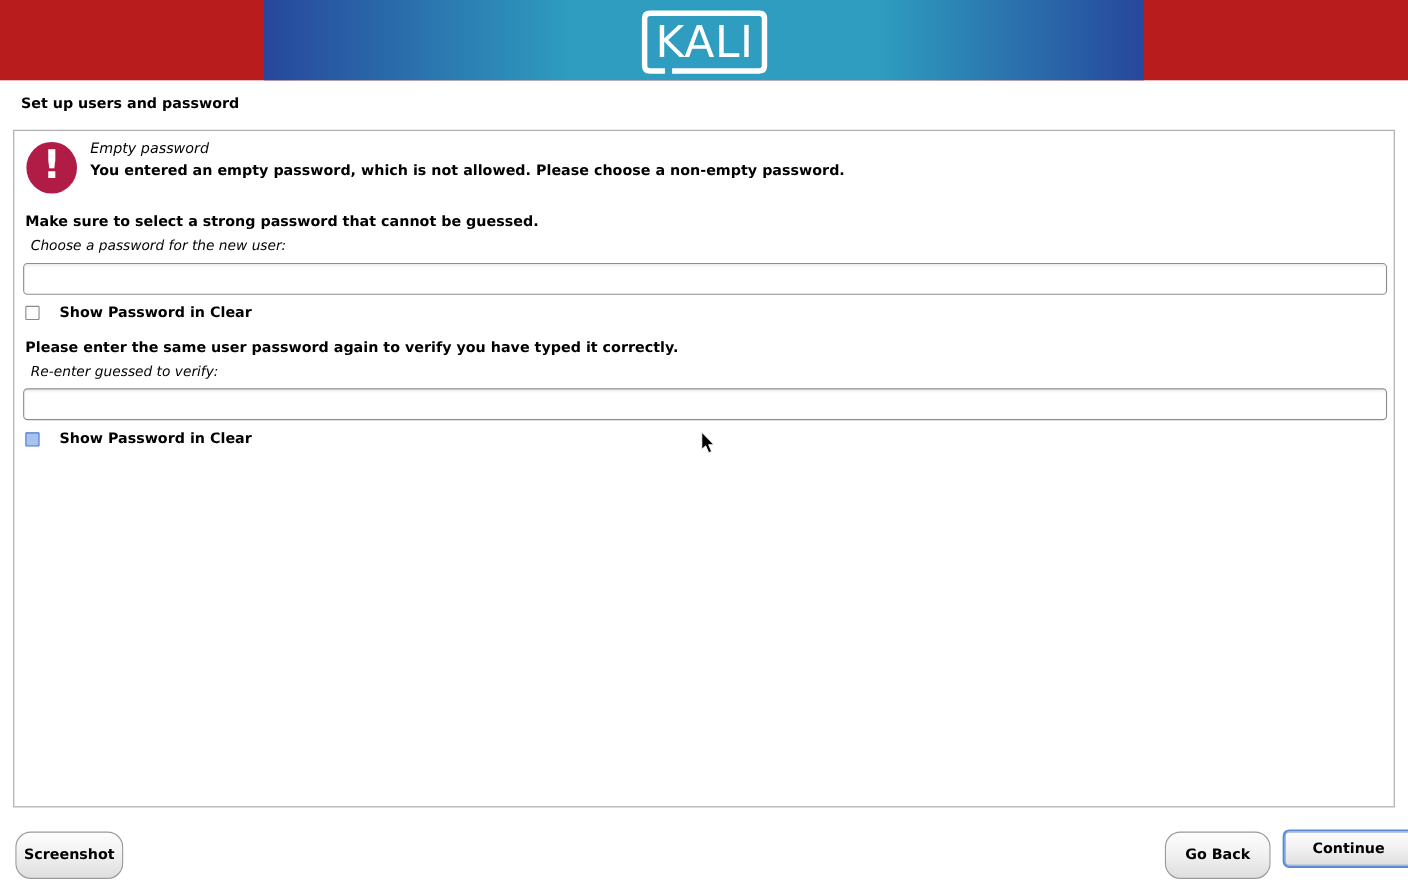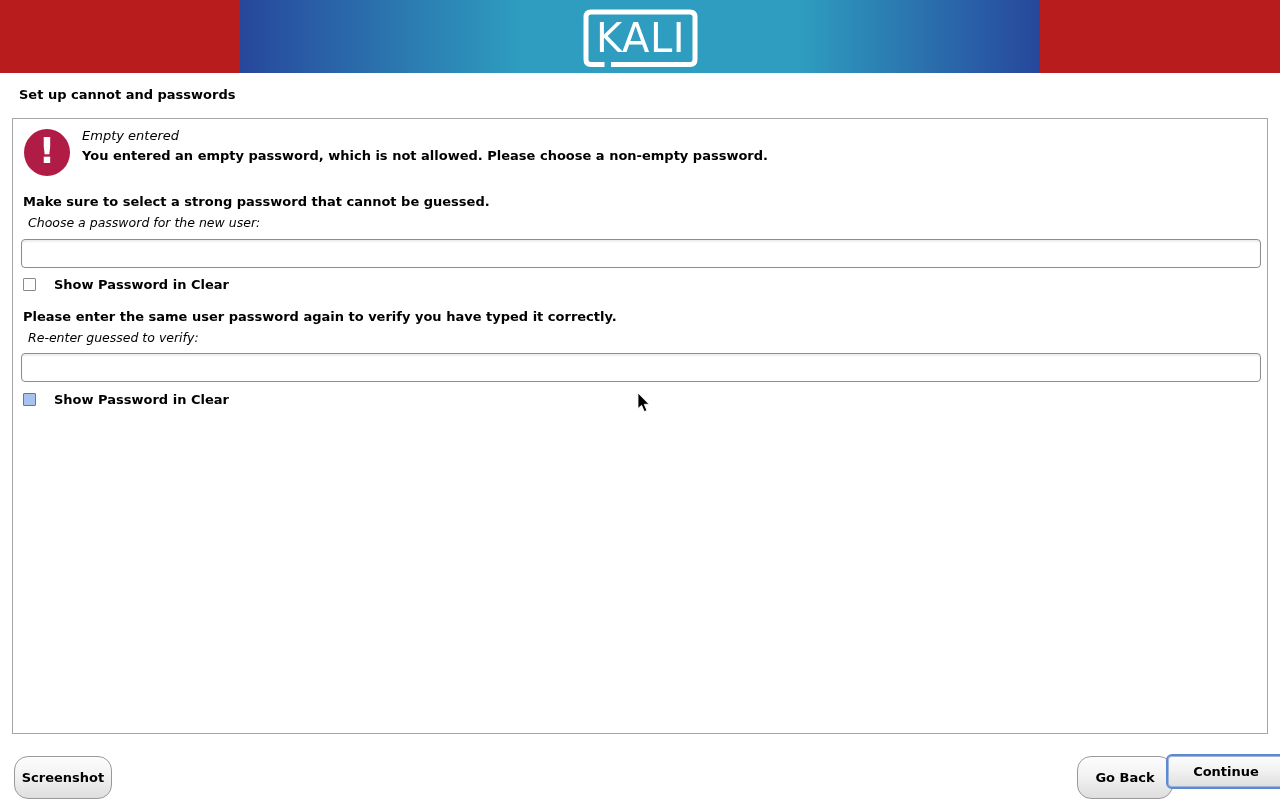--- a/index.html
+++ b/index.html
@@ -71,21 +71,21 @@
   
   .btn {
     position: absolute; height: 43px;
     background: linear-gradient(180deg, #fdfdfd 0%, #f2f2f2 45%, #dedede 100%);
     border: 1px solid #999999; border-radius: 14px;
     font-family: "DejaVu Sans", sans-serif; font-size: 13px; font-weight: bold; color: #000;
     display: flex; align-items: center; justify-content: center;
     cursor: default;
   }
   .btn-screenshot { left: 14px; top: 756px; width: 98px; }
-  .btn-goback { left: 1059px; top: 756px; width: 96px; margin-left: 18px; }
+  .btn-goback { left: 1059px; top: 756px; width: 96px; }
   .btn-continue {
     left: 1166px; top: 754px; width: 120px; height: 35px;
     border: 2px solid #5c8ad2; border-radius: 6px;
     box-shadow: inset 0 0 0 1px #9fb4d8;
   }
 
   
   .cursor { position: absolute; left: 637px; top: 393px; }
 </style>
 </head>
@@ -94,28 +94,28 @@
 <div class="screen">
 
   <div class="banner">
     <div class="banner-center"></div>
     <svg class="kali-logo" width="115" height="59" viewBox="0 0 115 59">
       <path d="M 21.5 55.5 H 8 Q 3 55.5 3 50.5 V 8 Q 3 3 8 3 H 107 Q 112 3 112 8 V 50.5 Q 112 55.5 107 55.5 H 28" fill="none" stroke="#ffffff" stroke-width="5"></path>
       <text x="57.5" y="43" text-anchor="middle">KALI</text>
     </svg>
   </div>
 
-  <div class="page-title">Set up cannot and passwords</div>
+  <div class="page-title">Set up users and password</div>
 
   <div class="panel">
 
     <div class="error-icon">
       <span class="bang">!</span>
     </div>
-    <div class="error-title">Empty entered</div>
+    <div class="error-title">Empty password</div>
     <div class="error-message">You entered an empty password, which is not allowed. Please choose a non-empty password.</div>
 
     <div class="strong-hint">Make sure to select a strong password that cannot be guessed.</div>
     <div class="field-label-1">Choose a password for the new user:</div>
     <input type="password" class="password-input input-1" value="" style="">
     <div class="checkbox-row checkbox-row-1">
       <span class="checkbox"></span>
       <span class="checkbox-label">Show Password in Clear</span>
     </div>
 

